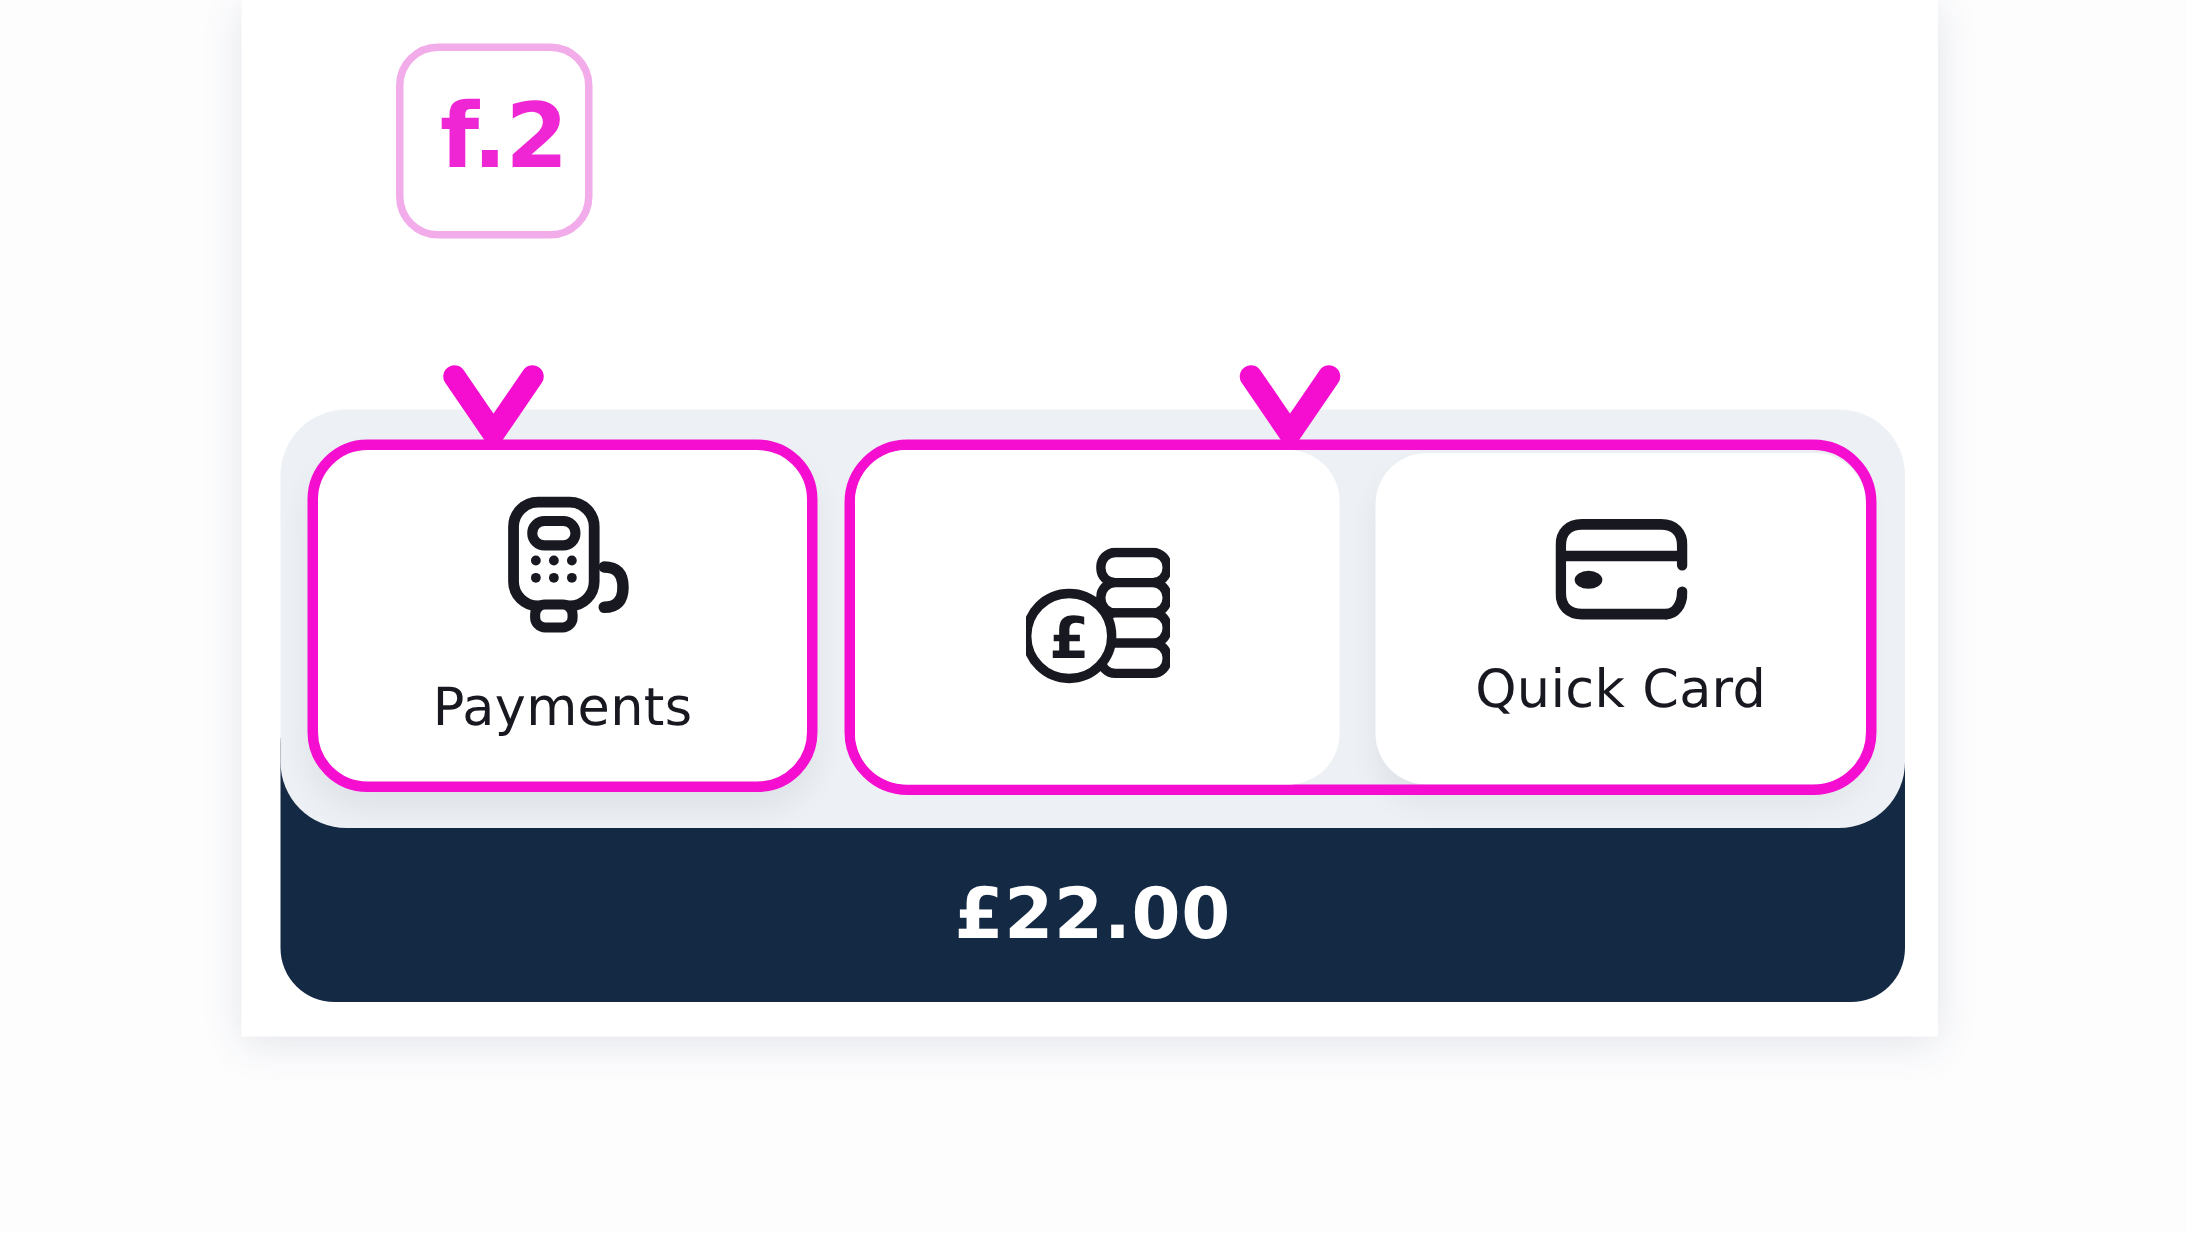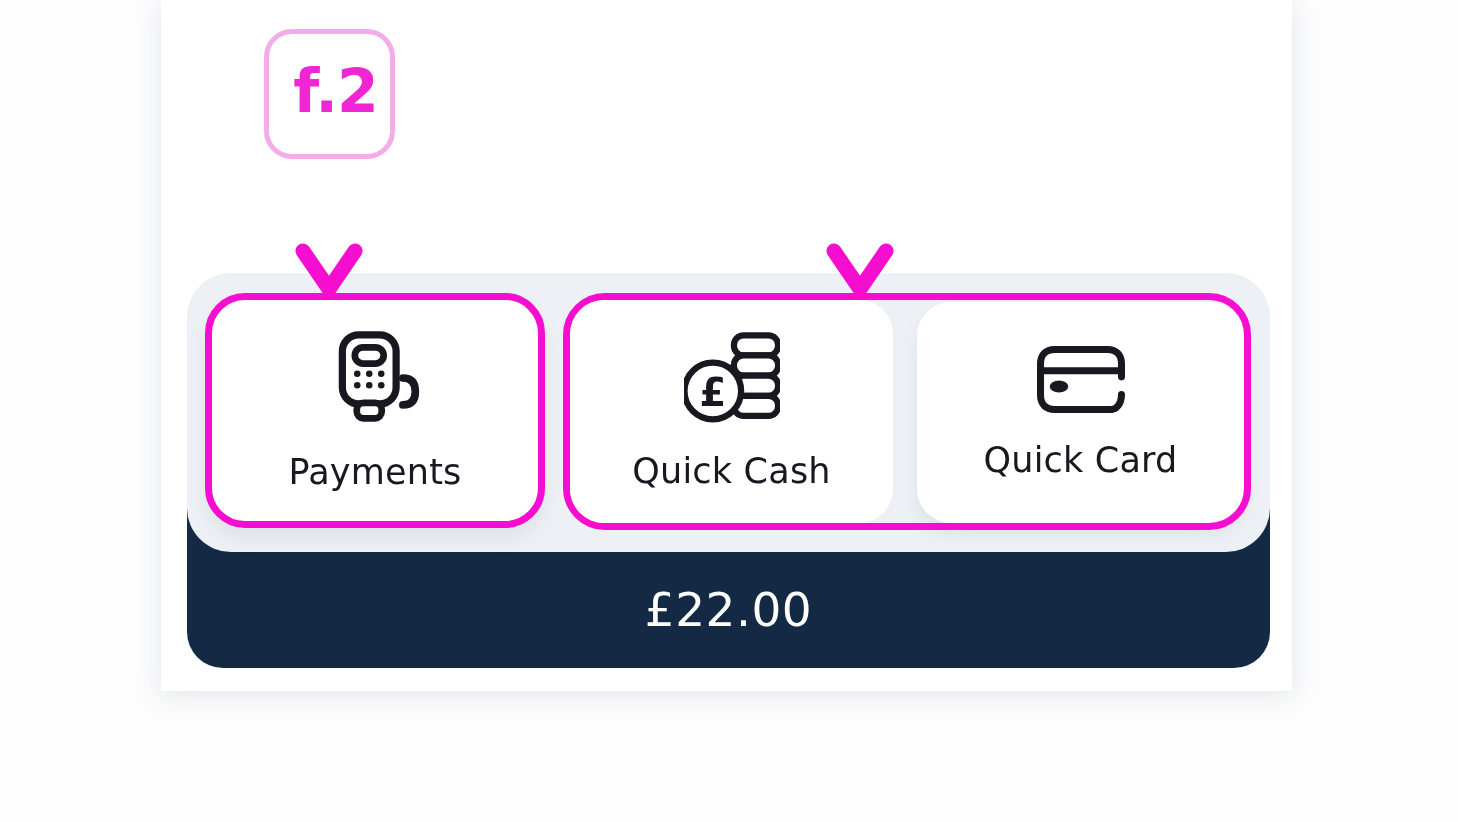--- a/index.html
+++ b/index.html
@@ -21,21 +21,21 @@
     background:var(--card-white);
     box-shadow:0 4px 26px rgba(45,58,82,0.13);
   }
 
   .navy-panel{
     position:absolute;left:26px;top:460px;width:1083px;height:208px;
     background:var(--navy);border-radius:36px;
   }
   .total-amount{
     position:absolute;left:0;top:124px;width:100%;height:52px;line-height:52px;
-    text-align:center;color:#ffffff;font-size:47px;font-weight:normal;letter-spacing:0.5px;
+    text-align:center;color:#ffffff;font-size:47px;font-weight:bold;letter-spacing:0.5px;
   }
 
   .gray-panel{
     position:absolute;left:26px;top:273px;width:1083px;height:279px;
     background:var(--panel-gray);border-radius:44px;
   }
 
   .btn{
     position:absolute;background:var(--card-white);
     display:flex;flex-direction:column;align-items:center;justify-content:center;
@@ -126,21 +126,20 @@
           <span class="icon-wrap">
             <svg width="96" height="93" viewBox="0 0 100 96" fill="none">
               <rect x="52" y="3" width="46" height="21" rx="10" fill="#fff" stroke="currentColor" stroke-width="6.5"></rect>
               <rect x="52" y="24" width="46" height="21" rx="10" fill="#fff" stroke="currentColor" stroke-width="6.5"></rect>
               <rect x="52" y="45" width="46" height="21" rx="10" fill="#fff" stroke="currentColor" stroke-width="6.5"></rect>
               <rect x="52" y="66" width="46" height="21" rx="10" fill="#fff" stroke="currentColor" stroke-width="6.5"></rect>
               <circle cx="30" cy="61" r="29.5" fill="#fff" stroke="currentColor" stroke-width="6.5"></circle>
               <text x="30" y="63" text-anchor="middle" dominant-baseline="central" font-size="40" font-weight="bold" fill="currentColor">£</text>
             </svg>
           </span>
-          <span class="btn-label">Quick Cash</span>
         </div>
       </div>
 
     </div>
   </div>
 
   <div class="callout callout-f2">
     <span class="callout-label">f.2</span>
   </div>
   <svg class="arrow arrow-f2" viewBox="0 0 80 150" fill="none">

